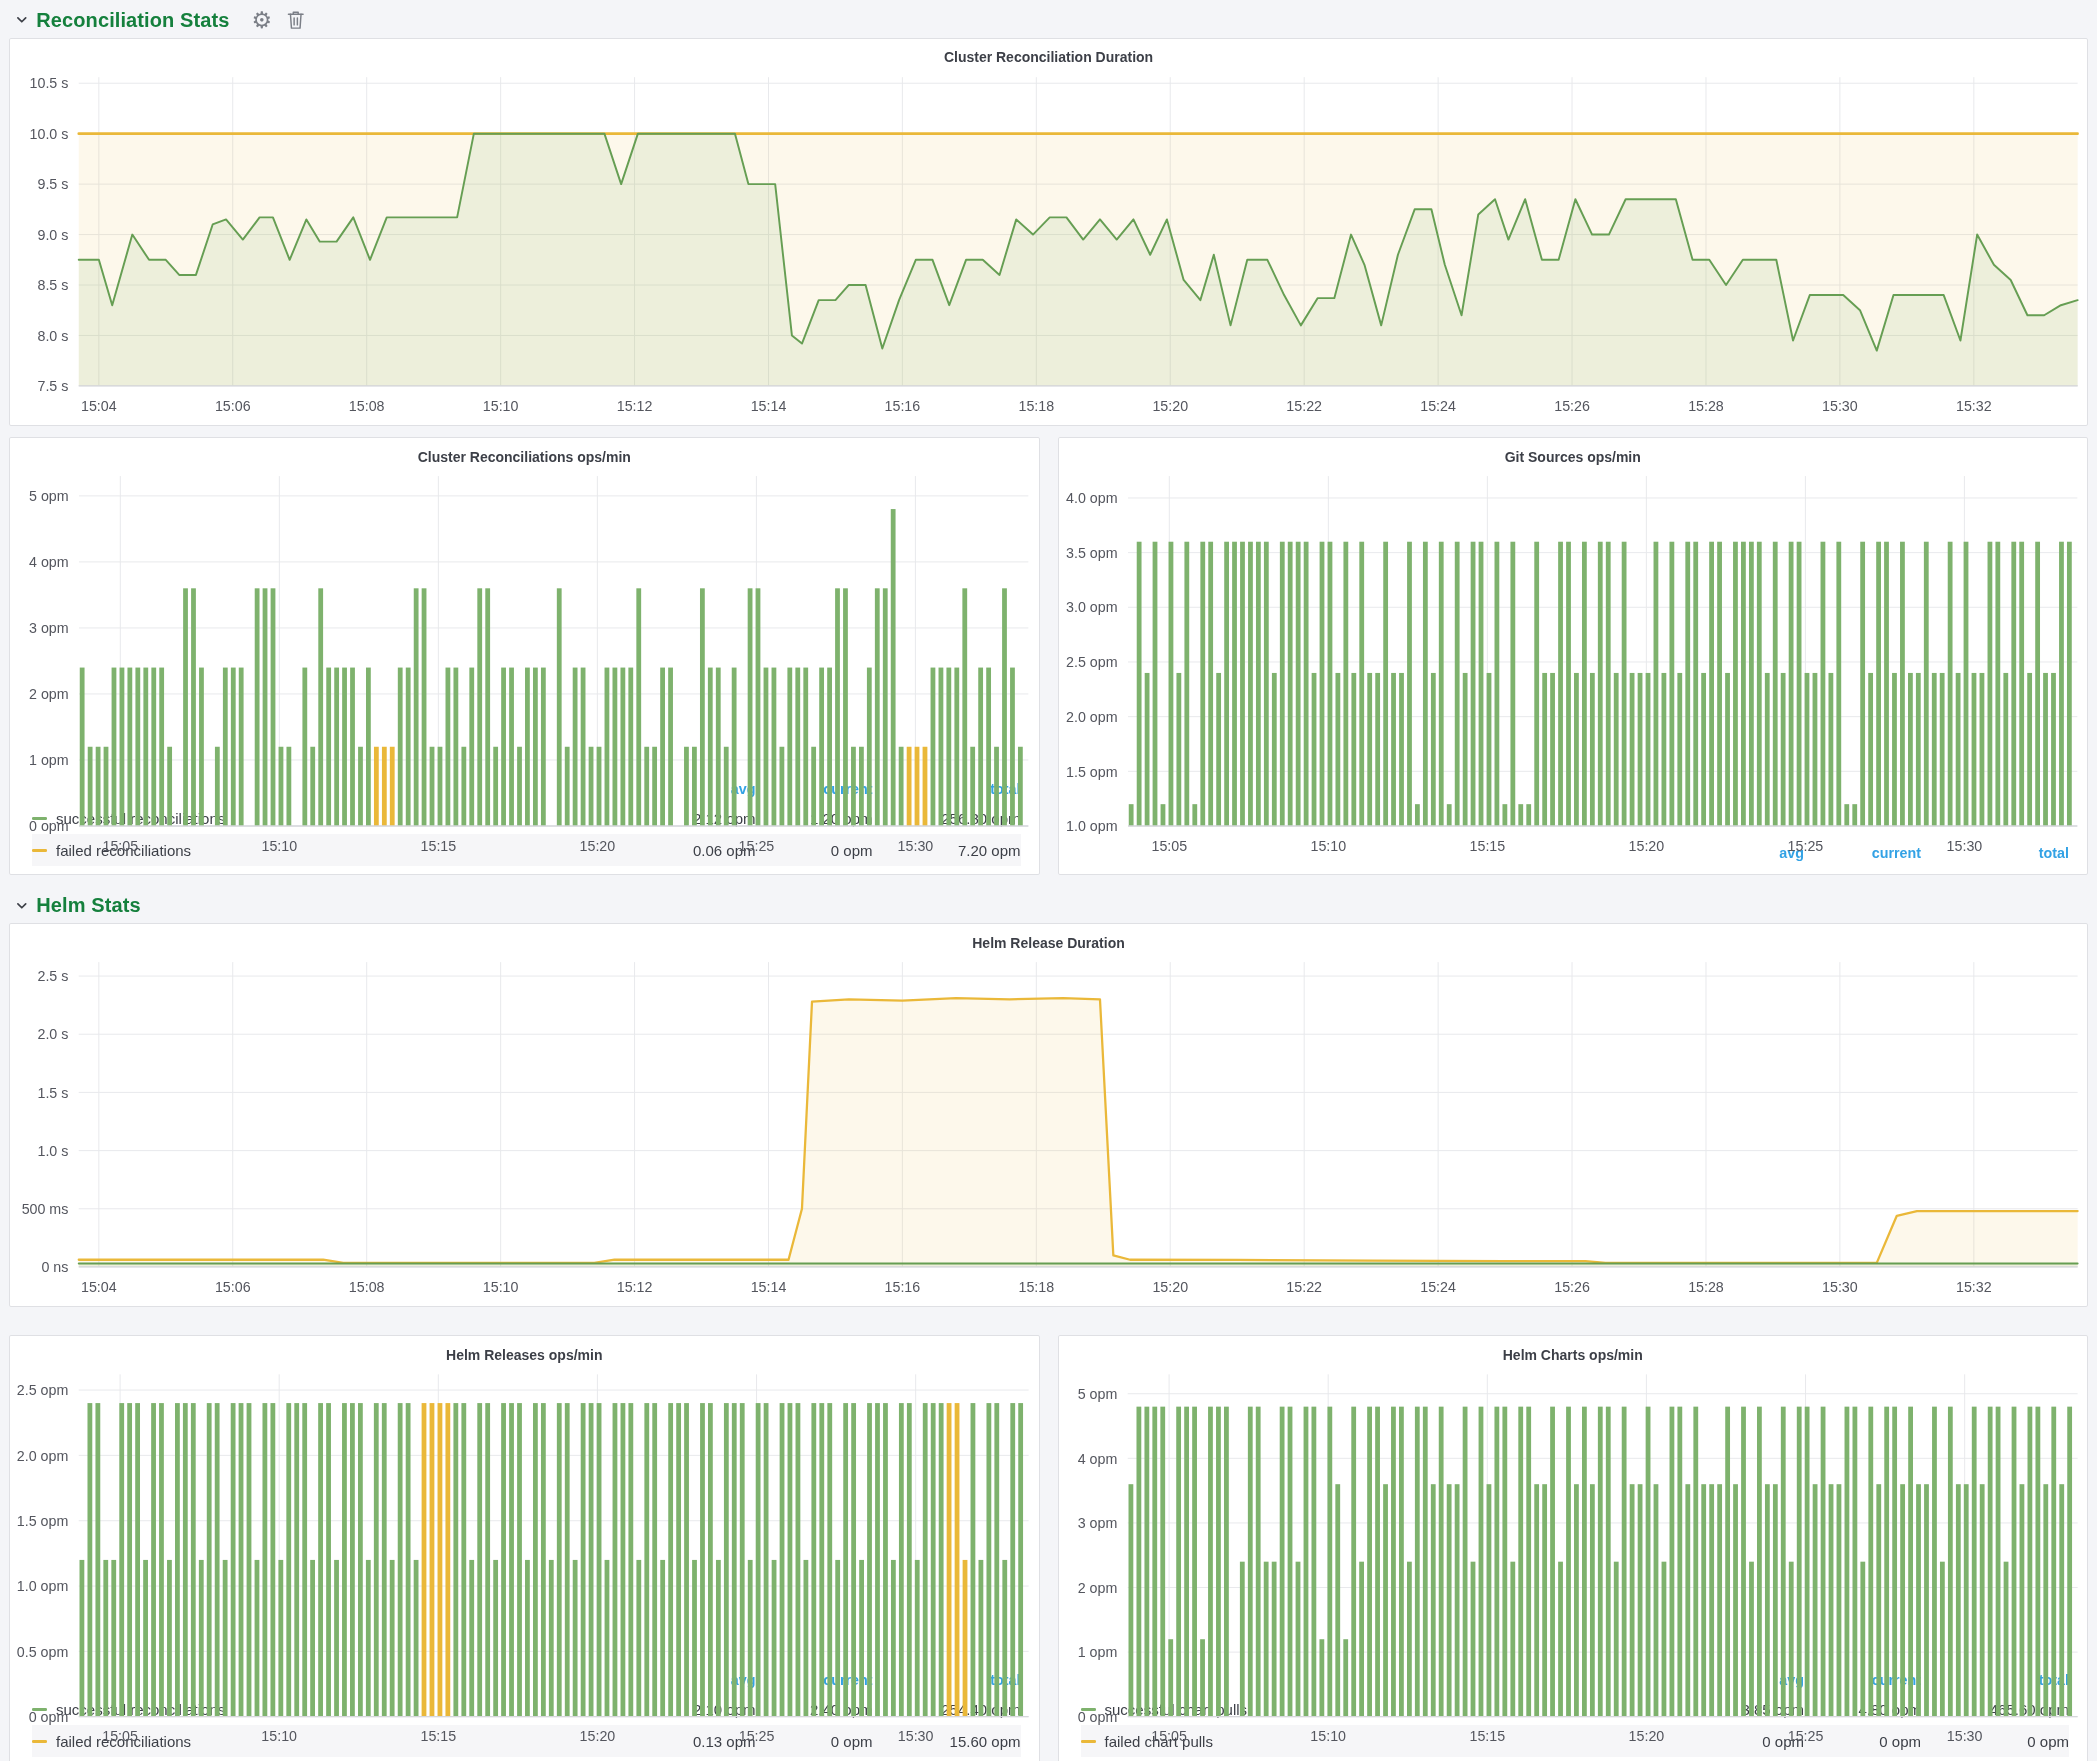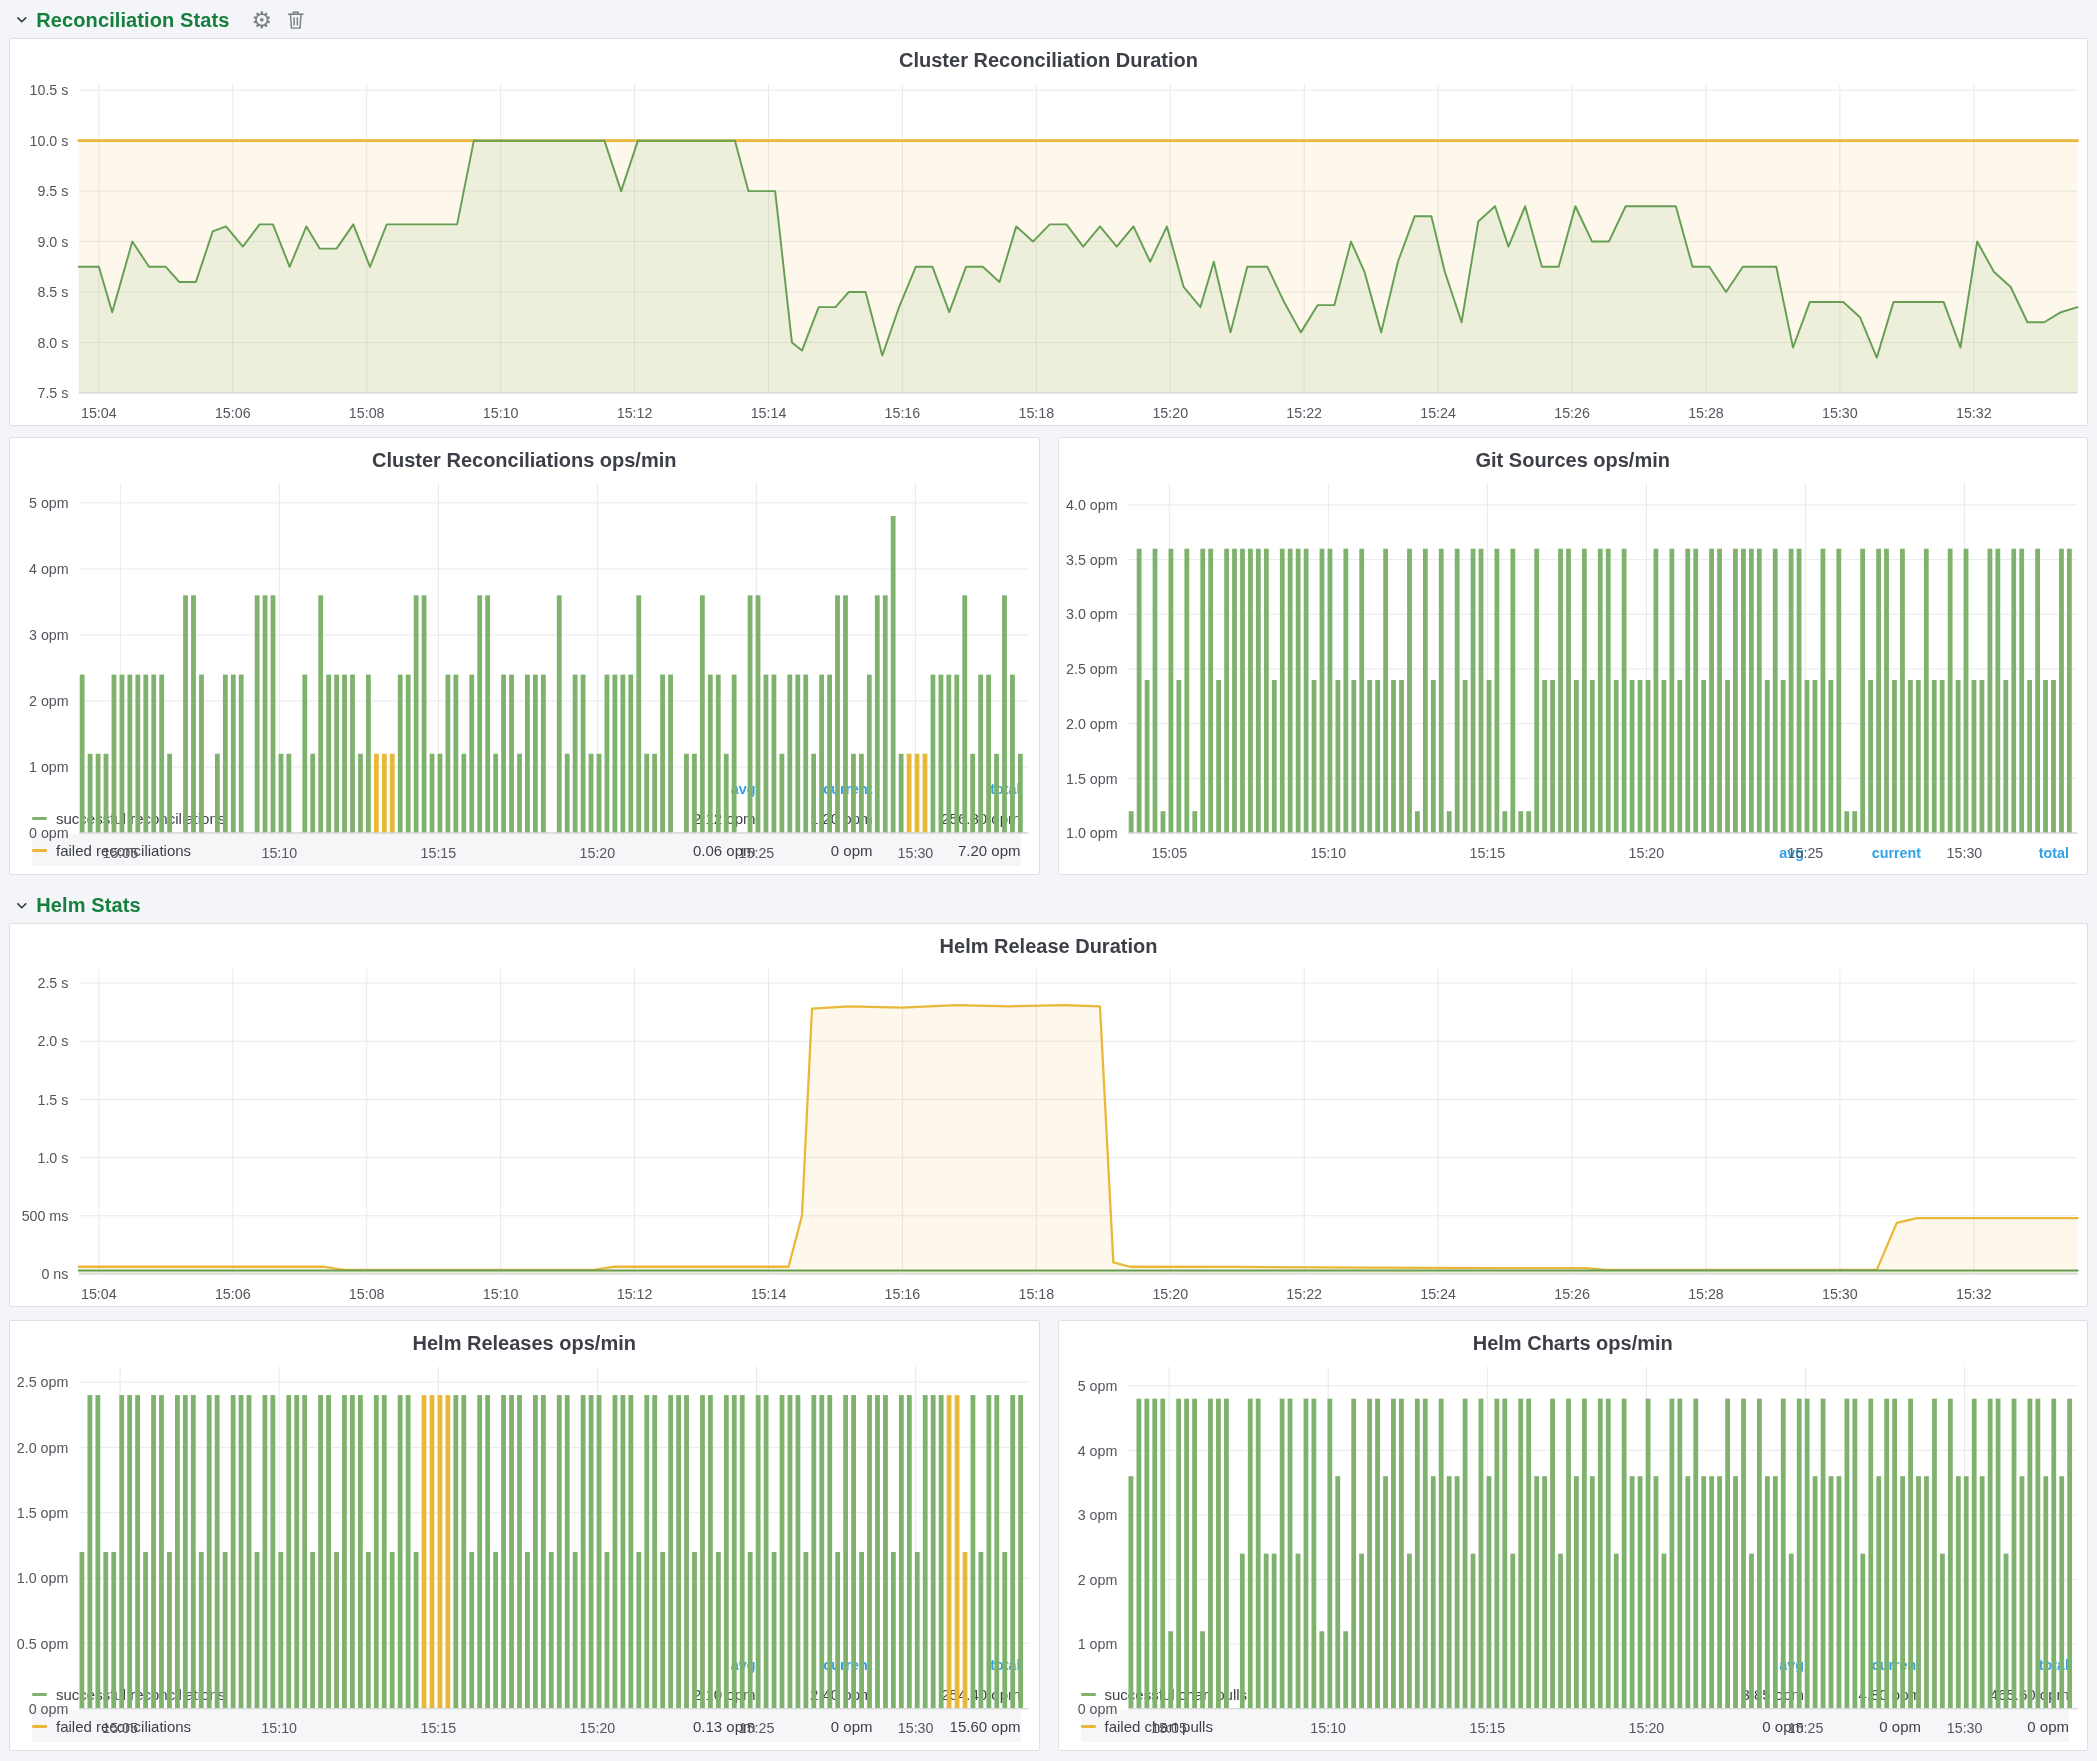--- a/index.html
+++ b/index.html
@@ -16,21 +16,21 @@
   .section-title{font-size:20px;font-weight:700;color:#15803d;letter-spacing:0.1px;}
   .icon-btn{margin-left:22px;color:#7b7f87;cursor:pointer;display:flex;align-items:center;}
   .gear-glyph{font-size:23px;line-height:1;}
   .panel{background:#ffffff;border:0.6px solid #dfe0e4;border-radius:1.9px;display:flex;flex-direction:column;box-sizing:border-box;}
   .panel-full{height:388px;margin-bottom:11.7px;}
   .row{display:flex;gap:18px;margin-bottom:13px;}
   .row .panel{flex:1;min-width:0;}
   .h676{height:438px;}
   .h664{height:431px;border-radius:12px;}
   .h592{height:384px;}
-  .panel-title{text-align:center;font-size:20px;font-weight:700;color:#3c3f47;padding:10.4px 0 2.6px 0;flex:0 0 auto;}
+  .panel-title{text-align:center;font-size:14px;font-weight:700;color:#3c3f47;padding:10.4px 0 2.6px 0;flex:0 0 auto;}
   .chart{flex:1 1 auto;min-height:0;position:relative;}
   .chart svg{position:absolute;left:0;top:0;}
   .legend{flex:0 0 auto;padding:1.3px 18px 7.8px 22px;}
   .lg-head{display:flex;align-items:center;height:27px;font-size:14.3px;font-weight:700;color:#33a2e5;}
   .lg-head .sp{flex:1;}
   .lg-col{width:117px;text-align:right;cursor:pointer;}
   .lg-col.total{width:148px;}
   .lg-row{display:flex;align-items:center;height:32px;font-size:15px;color:#3c3f47;}
   .lg-row.alt{background:#f6f6f8;}
   .lg-dash{width:15px;height:3.2px;border-radius:1.3px;margin-right:9px;flex:0 0 auto;}
@@ -451,21 +451,21 @@
 
   <div class="section-header">
     <span class="chev">
       <svg width="15.6" height="15.6" viewBox="0 0 24 24">
           <path d="M6 9l6 6 6-6" fill="none" stroke="#3c3f47" stroke-width="2.6" stroke-linecap="round" stroke-linejoin="round"></path>
         </svg>
     </span>
     <span class="section-title">Helm Stats</span>
   </div>
 
-  <div class="panel h592" style="margin-bottom:13px;">
+  <div class="panel h592" style="margin-bottom:28px;">
     <div class="panel-title">Helm Release Duration</div>
     <div class="chart">
         <svg width="2078" height="349" viewBox="0 0 3204 538">
           <line x1="136.97487437185927" x2="136.97487437185927" y1="14" y2="484" stroke="#e7e8eb" stroke-width="1.5"></line>
           <line x1="343.47403685092127" x2="343.47403685092127" y1="14" y2="484" stroke="#e7e8eb" stroke-width="1.5"></line>
           <line x1="549.9731993299833" x2="549.9731993299833" y1="14" y2="484" stroke="#e7e8eb" stroke-width="1.5"></line>
           <line x1="756.4723618090452" x2="756.4723618090452" y1="14" y2="484" stroke="#e7e8eb" stroke-width="1.5"></line>
           <line x1="962.9715242881073" x2="962.9715242881073" y1="14" y2="484" stroke="#e7e8eb" stroke-width="1.5"></line>
           <line x1="1169.4706867671694" x2="1169.4706867671694" y1="14" y2="484" stroke="#e7e8eb" stroke-width="1.5"></line>
           <line x1="1375.9698492462314" x2="1375.9698492462314" y1="14" y2="484" stroke="#e7e8eb" stroke-width="1.5"></line>

